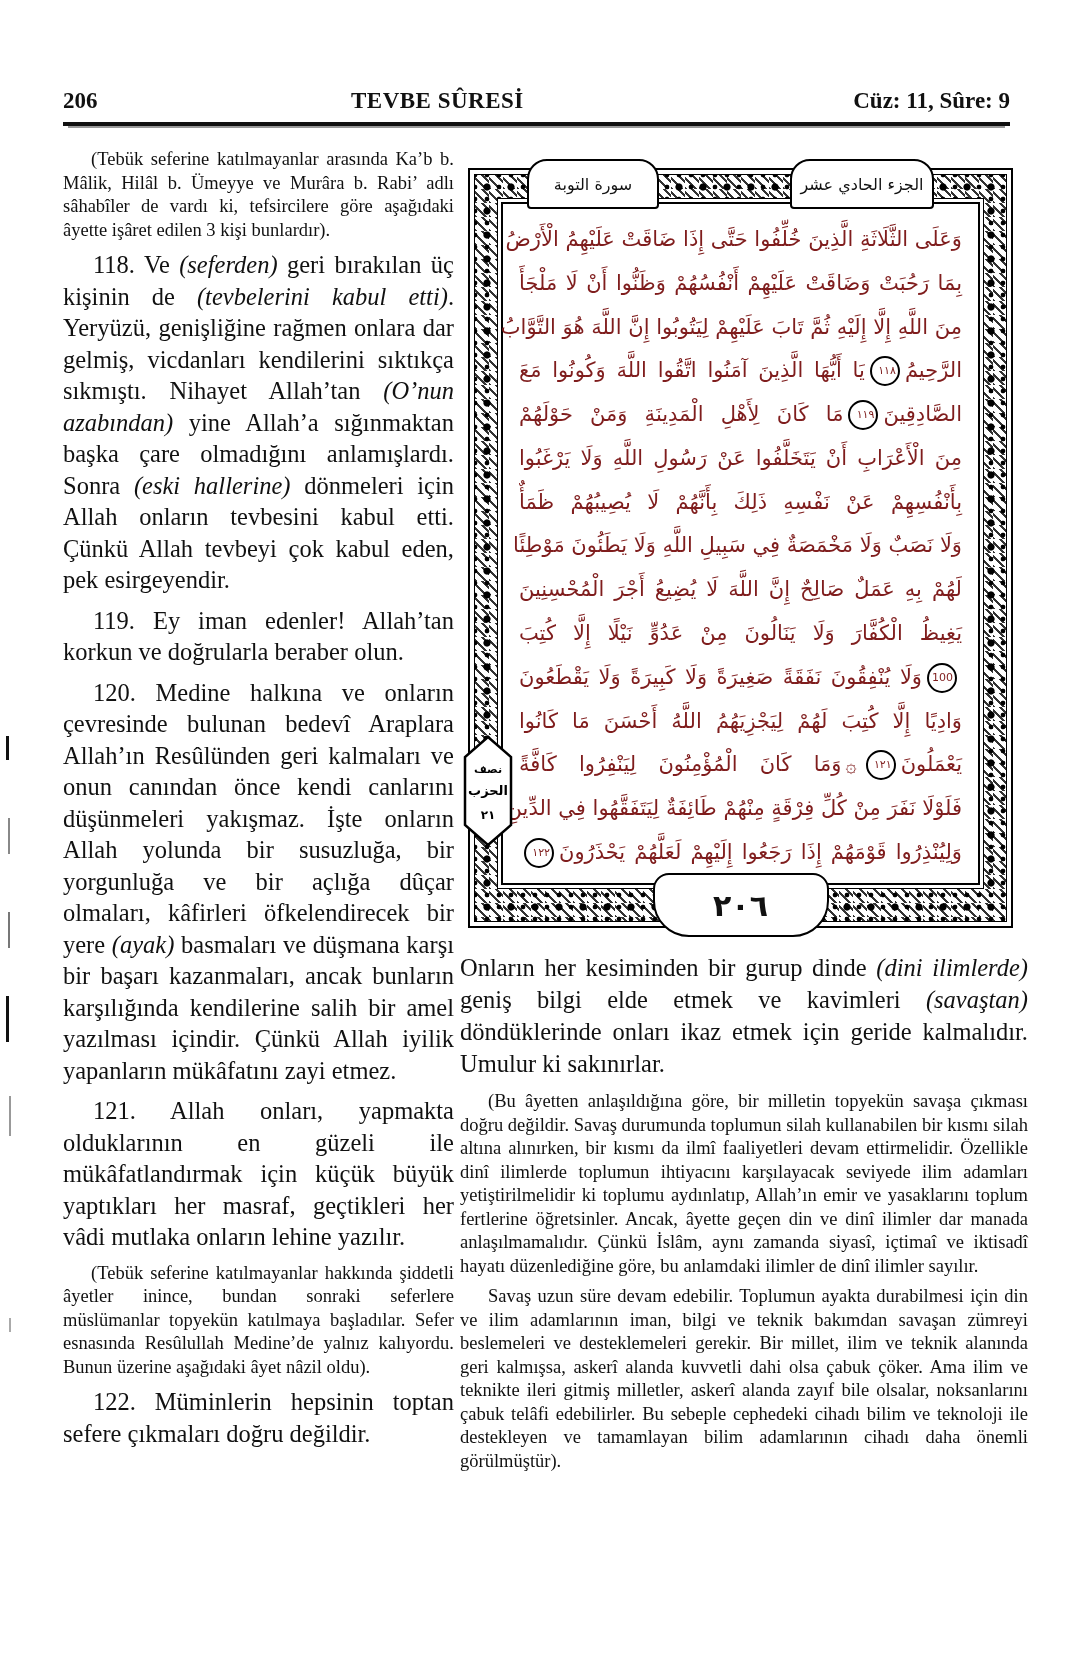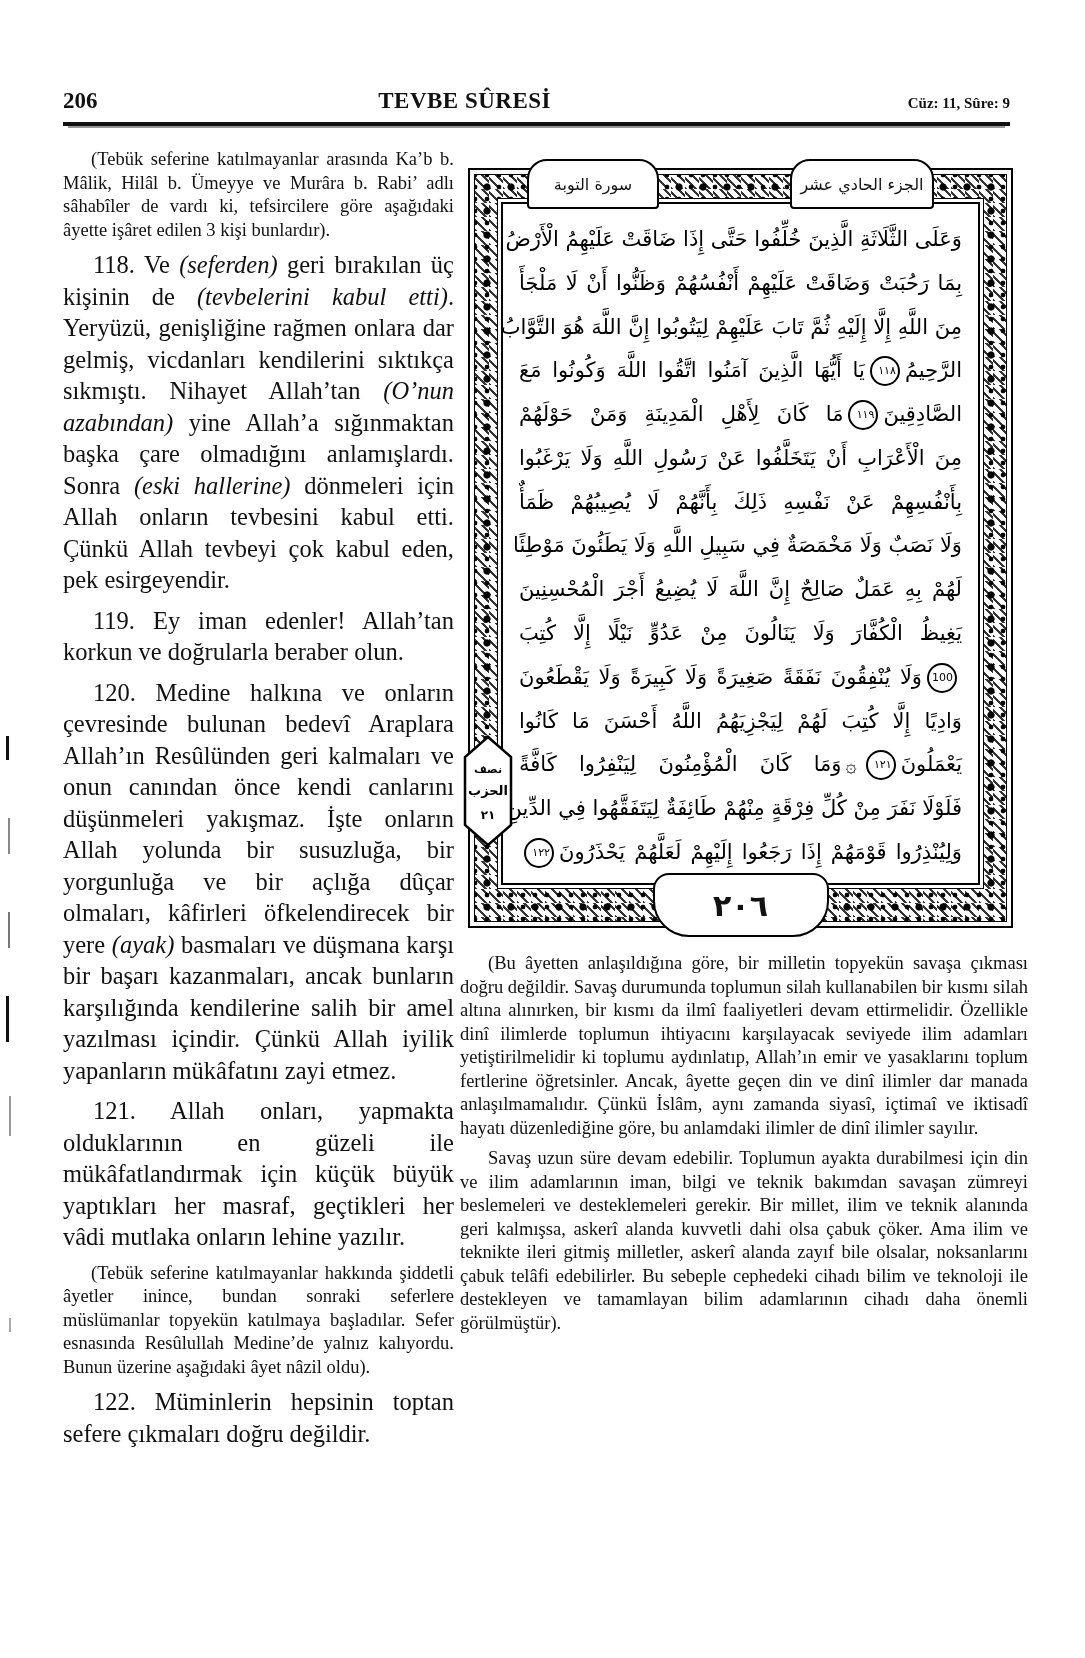--- a/index.html
+++ b/index.html
@@ -4,21 +4,21 @@
 <style>
   html,body{margin:0;padding:0;background:#e8e8e8;}
   .page{position:relative;width:1085px;height:1658px;background:#ffffff;margin:0 auto;
         overflow:hidden;font-family:"Liberation Serif",serif;color:#111;}
   
   .hdr{position:absolute;left:63px;top:88px;width:947px;display:flex;align-items:baseline;
        border-bottom:4px solid #111;padding-bottom:8px;box-shadow:0 7px 0 -5px #999;}
   .hdr .pno{font-weight:bold;font-size:23px;flex:0 0 auto;}
   .hdr .ttl{font-weight:bold;font-size:23px;letter-spacing:.5px;flex:1 1 auto;text-align:center;
             position:relative;left:-38px;}
-  .hdr .ref{font-weight:bold;font-size:15px;flex:0 0 auto;}
+  .hdr .ref{font-weight:bold;font-size:23px;flex:0 0 auto;}
   
   .lcol{position:absolute;left:63px;top:148px;width:391px;}
   .rcol-text{position:absolute;left:460px;top:952px;width:568px;}
   p.note{font-size:18.5px;line-height:23.5px;text-align:justify;text-indent:28px;margin:0 0 7px 0;}
   p.verse{font-size:24.5px;line-height:31.5px;text-align:justify;text-indent:30px;margin:0 0 9px 0;}
   p.verse-cont{font-size:24.5px;line-height:32px;text-align:justify;text-indent:0;margin:0 0 10px 0;}
   .it{font-style:italic;}
   
   .plate{position:absolute;left:468px;top:168px;width:545px;height:760px;box-sizing:border-box;
          border:2px solid #000;background:#fff;padding:4px;}
@@ -28,21 +28,21 @@
           radial-gradient(circle,#000 3.2px,transparent 4px),
           radial-gradient(circle,#000 2px,transparent 2.7px),
           repeating-linear-gradient(45deg,rgba(0,0,0,.8) 0 2px,transparent 2px 7px);
         background-size:24px 24px,12px 12px,14px 14px;
         background-position:0 0,6px 6px,0 0;}
   .inner{height:100%;box-sizing:border-box;background:#fff;border:2px solid #000;
          box-shadow:0 0 0 3px #fff,0 0 0 4px #000;padding:14px 16px 10px 16px;
          display:flex;flex-direction:column;justify-content:space-between;}
   .q-line{direction:rtl;unicode-bidi:embed;text-align:justify;text-align-last:justify;
           font-family:"DejaVu Sans",sans-serif;font-size:21px;line-height:42px;height:42px;
-          white-space:nowrap;overflow:visible;color:#000000;}
+          white-space:nowrap;overflow:visible;color:#7f1d1d;}
   .v-badge{display:inline-block;min-width:30px;height:30px;box-sizing:border-box;
            border:2px solid #000;border-radius:50%;font-size:11px;line-height:26px;
            text-align:center;vertical-align:middle;margin:0 5px;padding:0 2px;background:#fff;}
   .hizb-star{font-size:19px;vertical-align:middle;margin:0 4px;}
   .cart{position:absolute;height:46px;background:#fff;border:2px solid #000;z-index:3;
         border-radius:20px 20px 4px 4px;display:flex;align-items:center;justify-content:center;
         font-family:"DejaVu Sans",sans-serif;font-weight:normal;font-size:16px;direction:rtl;}
   .cart-surah{top:-16px;left:52px;width:128px;}
   .cart-juz{top:-16px;right:72px;width:140px;}
   .pagenum-cart{position:absolute;left:50%;transform:translateX(-50%);bottom:-16px;width:172px;
@@ -109,20 +109,21 @@
           <div class="q-line"><span>وَلِيُنْذِرُوا قَوْمَهُمْ إِذَا رَجَعُوا إِلَيْهِمْ لَعَلَّهُمْ يَحْذَرُونَ</span><span class="v-badge">١٢٢</span></div>
         </div>
 
       <div class="pagenum-cart">
         <span>٢٠٦</span>
       </div>
     </div>
   </div>
 
   <div class="rcol-text">
+      <p class="verse-cont"><span>Onların her kesiminden bir gurup dinde </span><span class="it">(dini ilimlerde)</span><span> geniş bilgi elde etmek ve kavimleri </span><span class="it">(savaştan)</span><span> döndüklerinde onları ikaz etmek için geride kalmalıdır. Umulur ki sakınırlar.</span></p>
       <p class="note"><span>(Bu âyetten anlaşıldığına göre, bir milletin topyekün savaşa çıkması doğru değildir. Savaş durumunda toplumun silah kullanabilen bir kısmı silah altına alınırken, bir kısmı da ilmî faaliyetleri devam ettirmelidir. Özellikle dinî ilimlerde toplumun ihtiyacını karşılayacak seviyede ilim adamları yetiştirilmelidir ki toplumu aydınlatıp, Allah’ın emir ve yasaklarını toplum fertlerine öğretsinler. Ancak, âyette geçen din ve dinî ilimler dar manada anlaşılmamalıdır. Çünkü İslâm, aynı zamanda siyasî, içtimaî ve iktisadî hayatı düzenlediğine göre, bu anlamdaki ilimler de dinî ilimler sayılır.</span></p>
       <p class="note"><span>Savaş uzun süre devam edebilir. Toplumun ayakta durabilmesi için din ve ilim adamlarının iman, bilgi ve teknik bakımdan savaşan zümreyi beslemeleri ve desteklemeleri gerekir. Bir millet, ilim ve teknik alanında geri kalmışsa, askerî alanda kuvvetli dahi olsa çabuk çöker. Ama ilim ve teknikte ileri gitmiş milletler, askerî alanda zayıf bile olsalar, noksanlarını çabuk telâfi edebilirler. Bu sebeple cephedeki cihadı bilim ve teknoloji ile destekleyen ve tamamlayan bilim adamlarının cihadı daha önemli görülmüştür).</span></p>
     </div>
 
   <div class="tick" style="left:6px;top:736px;width:3px;height:24px;"></div>
   <div class="tick" style="left:8px;top:818px;width:2px;height:36px;background:#888;"></div>
   <div class="tick" style="left:8px;top:912px;width:2px;height:36px;background:#777;"></div>
   <div class="tick" style="left:6px;top:996px;width:3px;height:46px;"></div>
   <div class="tick" style="left:9px;top:1096px;width:2px;height:40px;background:#999;"></div>
   <div class="tick" style="left:9px;top:1318px;width:2px;height:14px;background:#aaa;"></div>

